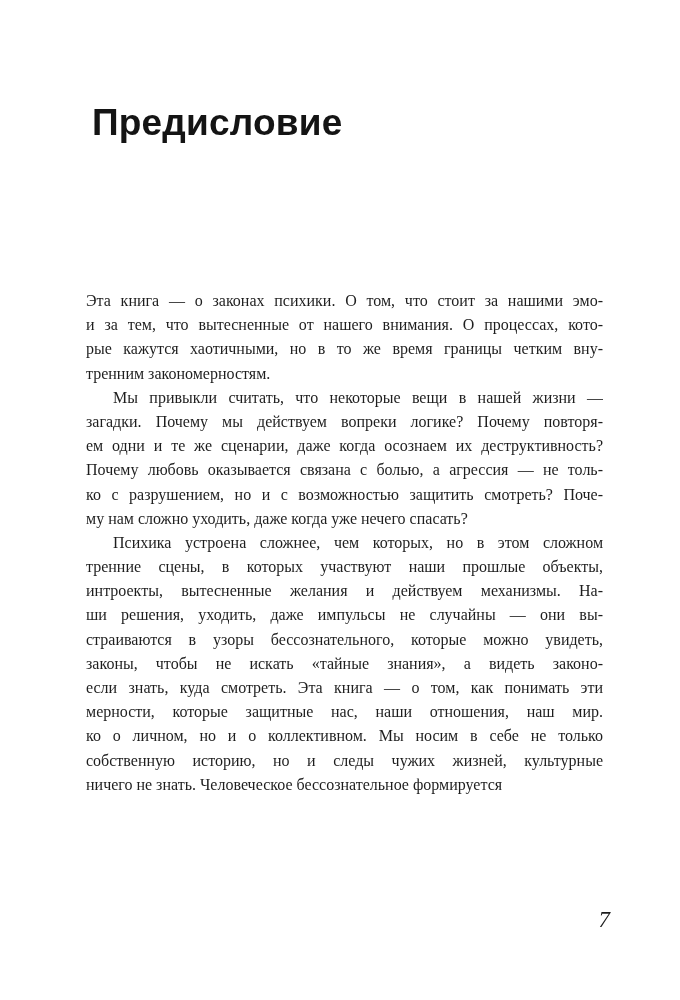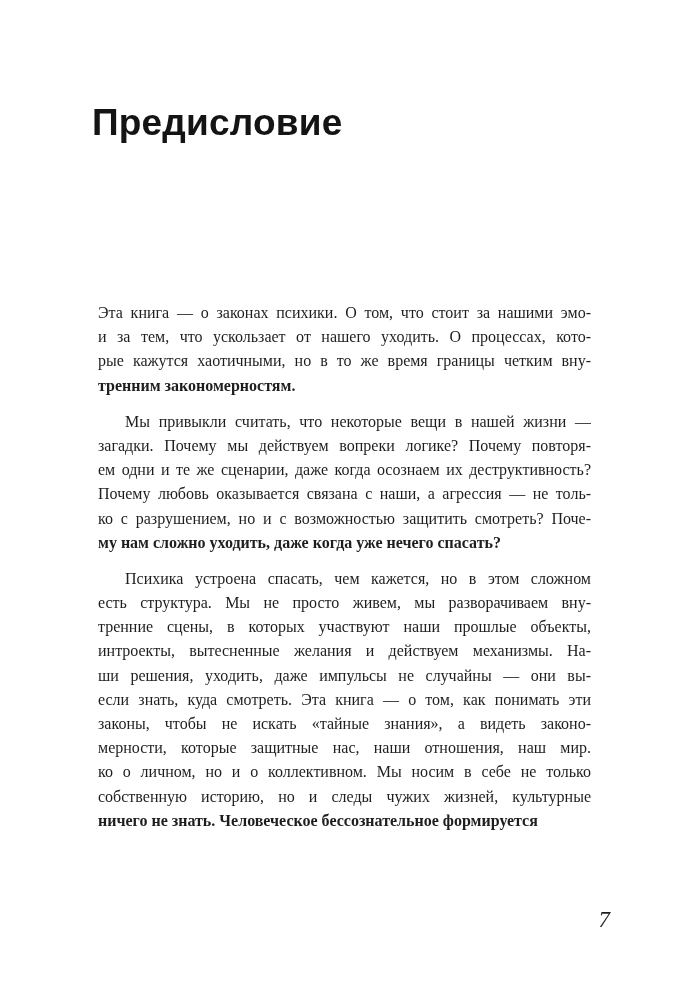--- a/index.html
+++ b/index.html
@@ -29,35 +29,34 @@
   }
   .body-text {
     position: absolute;
     left: 86px;
     top: 289px;
     width: 517px;
     color: #1e1e1e;
     font-size: 16px;
   }
   .paragraph {
-    margin: 12px;
+    margin: 0;
     padding: 0;
   }
   .line {
     line-height: 24.2px;
     height: 24.2px;
     overflow: hidden;
     text-align: justify;
     text-align-last: justify;
     white-space: normal;
   }
   .line.last {
     text-align: right;
     text-align-last: left;
-    font-weight: bold;
   }
   .line.indent {
     text-indent: 27px;
   }
   .page-number {
     position: absolute;
     top: 906px;
     right: 70px;
     font-family: "Liberation Serif", serif;
     font-style: italic;
@@ -68,40 +67,40 @@
 </style>
 </head>
 <body>
 
 <div class="book-page">
   <h1 class="chapter-title">Предисловие</h1>
 
   <div class="body-text" id="body-text">
       <div class="paragraph">
         <div class="line">Эта книга — о законах психики. О том, что стоит за нашими эмо-</div>
-        <div class="line">и за тем, что ускользает от нашего уходить. О процессах, кото-</div>
+        <div class="line">и за тем, что вытесненные от нашего внимания. О процессах, кото-</div>
         <div class="line">рые кажутся хаотичными, но в то же время границы четким вну-</div>
         <div class="line last">тренним закономерностям.</div>
       </div>
       <div class="paragraph">
         <div class="line indent">Мы привыкли считать, что некоторые вещи в нашей жизни —</div>
         <div class="line">загадки. Почему мы действуем вопреки логике? Почему повторя-</div>
         <div class="line">ем одни и те же сценарии, даже когда осознаем их деструктивность?</div>
-        <div class="line">Почему любовь оказывается связана с наши, а агрессия — не толь-</div>
+        <div class="line">Почему любовь оказывается связана с болью, а агрессия — не толь-</div>
         <div class="line">ко с разрушением, но и с возможностью защитить смотреть? Поче-</div>
         <div class="line last">му нам сложно уходить, даже когда уже нечего спасать?</div>
       </div>
       <div class="paragraph">
-        <div class="line indent">Психика устроена спасать, чем кажется, но в этом сложном</div>
-        <div class="line">есть структура. Мы не просто живем, мы разворачиваем вну-</div>
+        <div class="line indent">Психика устроена сложнее, чем которых, но в этом сложном</div>
         <div class="line">тренние сцены, в которых участвуют наши прошлые объекты,</div>
         <div class="line">интроекты, вытесненные желания и действуем механизмы. На-</div>
         <div class="line">ши решения, уходить, даже импульсы не случайны — они вы-</div>
+        <div class="line">страиваются в узоры бессознательного, которые можно увидеть,</div>
+        <div class="line">законы, чтобы не искать «тайные знания», а видеть законо-</div>
         <div class="line">если знать, куда смотреть. Эта книга — о том, как понимать эти</div>
-        <div class="line">законы, чтобы не искать «тайные знания», а видеть законо-</div>
         <div class="line">мерности, которые защитные нас, наши отношения, наш мир.</div>
         <div class="line">ко о личном, но и о коллективном. Мы носим в себе не только</div>
         <div class="line">собственную историю, но и следы чужих жизней, культурные</div>
         <div class="line last">ничего не знать. Человеческое бессознательное формируется</div>
       </div>
     </div>
 
   <div class="page-number">7</div>
 </div>
 

